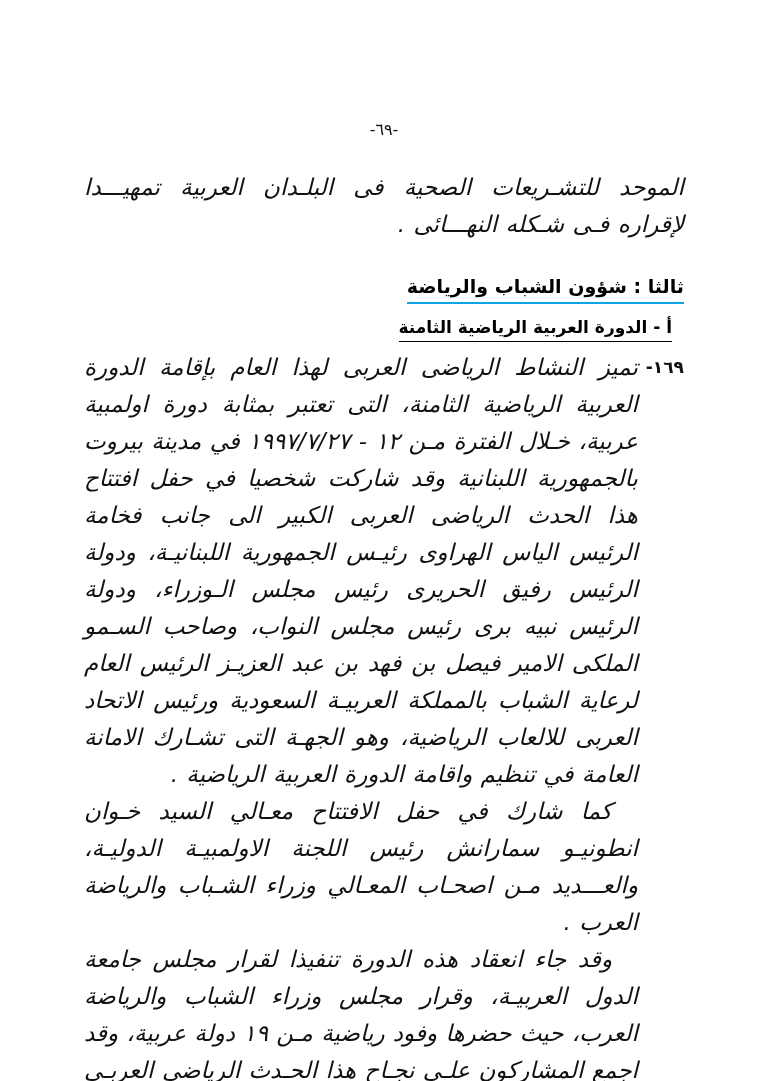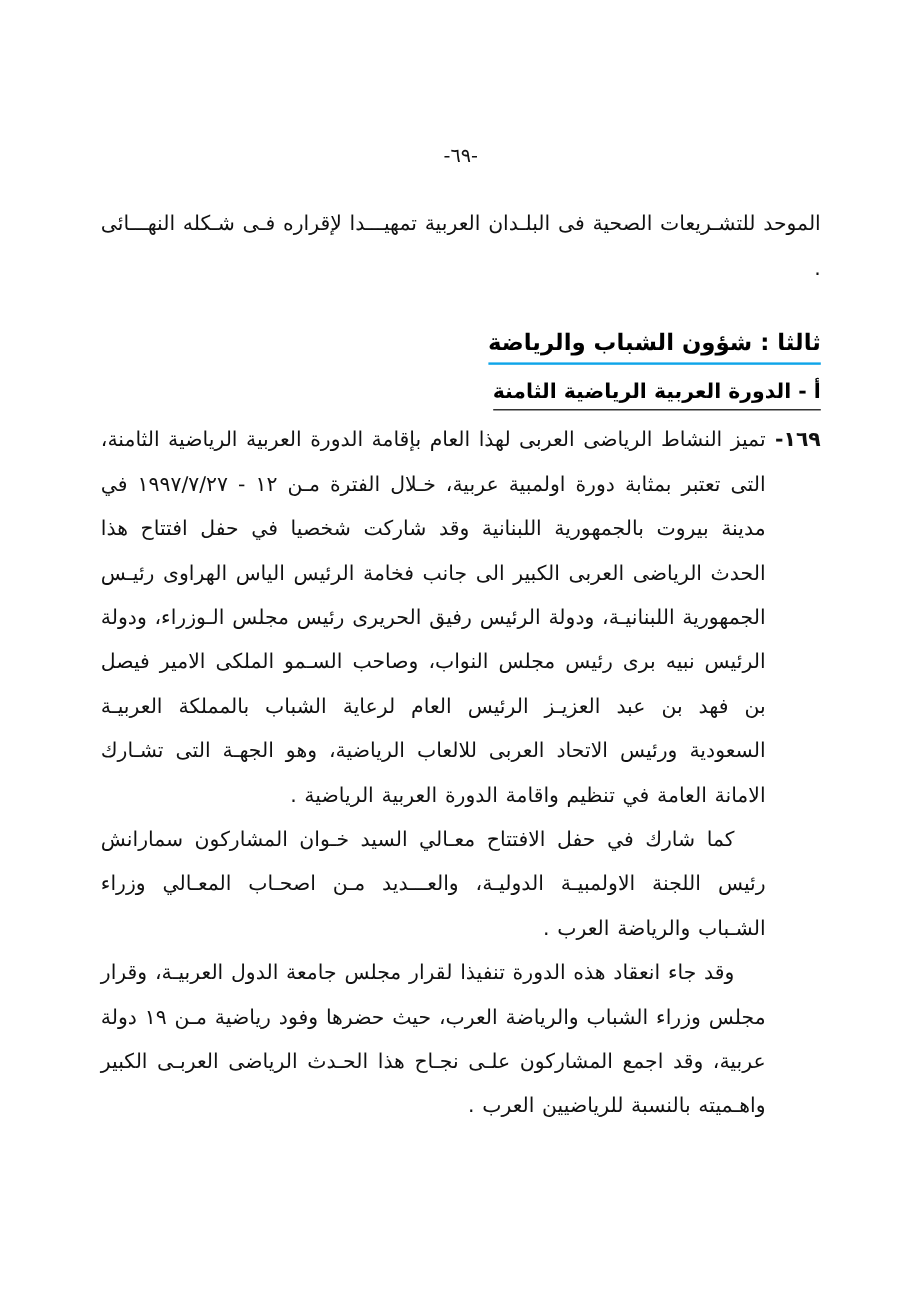--- a/index.html
+++ b/index.html
@@ -23,44 +23,45 @@
     background: #ffffff;
   }
   .page-number {
     text-align: center;
     font-size: 16px;
     letter-spacing: 1px;
     margin-bottom: 30px;
     color: #111;
   }
   .para {
-    font-size: 17px;
+    font-size: 23px;
     line-height: 37px;
     text-align: justify;
     margin: 0;
     color: #111;
     word-spacing: 1px;
+    font-style: italic;
   }
   .intro {
     margin-bottom: 32px;
   }
   .section-heading {
     font-size: 19px;
     font-weight: bold;
     margin: 0 0 20px 0;
     color: #000;
   }
   .section-heading .underlined {
     border-bottom: 2px solid #0ea5e9;
     padding-bottom: 5px;
   }
   .sub-heading {
     font-size: 17px;
     font-weight: bold;
-    margin: 0 0 12px 0;
+    margin: 0 12px 12px 0;
     color: #000;
   }
   .sub-heading .underlined {
     border-bottom: 1.5px solid #000;
     padding-bottom: 4px;
   }
   .numbered-item {
     position: relative;
     padding-right: 46px;
   }
@@ -92,18 +93,18 @@
 
   <h3 class="sub-heading">
     <span class="underlined">أ - الدورة العربية الرياضية الثامنة</span>
   </h3>
 
   <div class="numbered-item">
     <span class="item-number">١٦٩-</span>
 
     <p class="para">تميز النشاط الرياضى العربى لهذا العام بإقامة الدورة العربية الرياضية الثامنة، التى تعتبر بمثابة دورة اولمبية عربية،  خـلال الفترة مـن ١٢ - ١٩٩٧/٧/٢٧ في مدينة بيروت بالجمهورية اللبنانية وقد شاركت شخصيا في حفل افتتاح  هذا الحدث الرياضى العربى الكبير الى جانب فخامة الرئيس الياس الهراوى رئيـس الجمهورية اللبنانيـة، ودولة الرئيس رفيق الحريرى رئيس مجلس الـوزراء، ودولة الرئيس نبيه برى رئيس مجلس النواب، وصاحب السـمو الملكى الامير فيصل بن فهد بن عبد العزيـز الرئيس العام لرعاية الشباب بالمملكة العربيـة السعودية ورئيس الاتحاد العربى للالعاب الرياضية، وهو الجهـة التى تشـارك الامانة العامة في تنظيم واقامة الدورة العربية الرياضية .</p>
 
-    <p class="para indent">كما شارك في حفل  الافتتاح معـالي السيد خـوان المشاركون سمارانش رئيس اللجنة الاولمبيـة الدوليـة، والعـــديد مـن اصحـاب المعـالي وزراء الشـباب والرياضة العرب .</p>
+    <p class="para indent">كما شارك في حفل  الافتتاح معـالي السيد خـوان انطونيـو سمارانش رئيس اللجنة الاولمبيـة الدوليـة، والعـــديد مـن اصحـاب المعـالي وزراء الشـباب والرياضة العرب .</p>
 
     <p class="para indent">وقد جاء انعقاد هذه الدورة تنفيذا لقرار مجلس جامعة الدول العربيـة، وقرار مجلس وزراء الشباب والرياضة العرب، حيث حضرها وفود رياضية مـن ١٩ دولة عربية، وقد اجمع المشاركون علـى نجـاح هذا الحـدث الرياضى العربـى الكبير واهـميته بالنسبة للرياضيين العرب .</p>
   </div>
 
 </div>
 
 </body></html>

